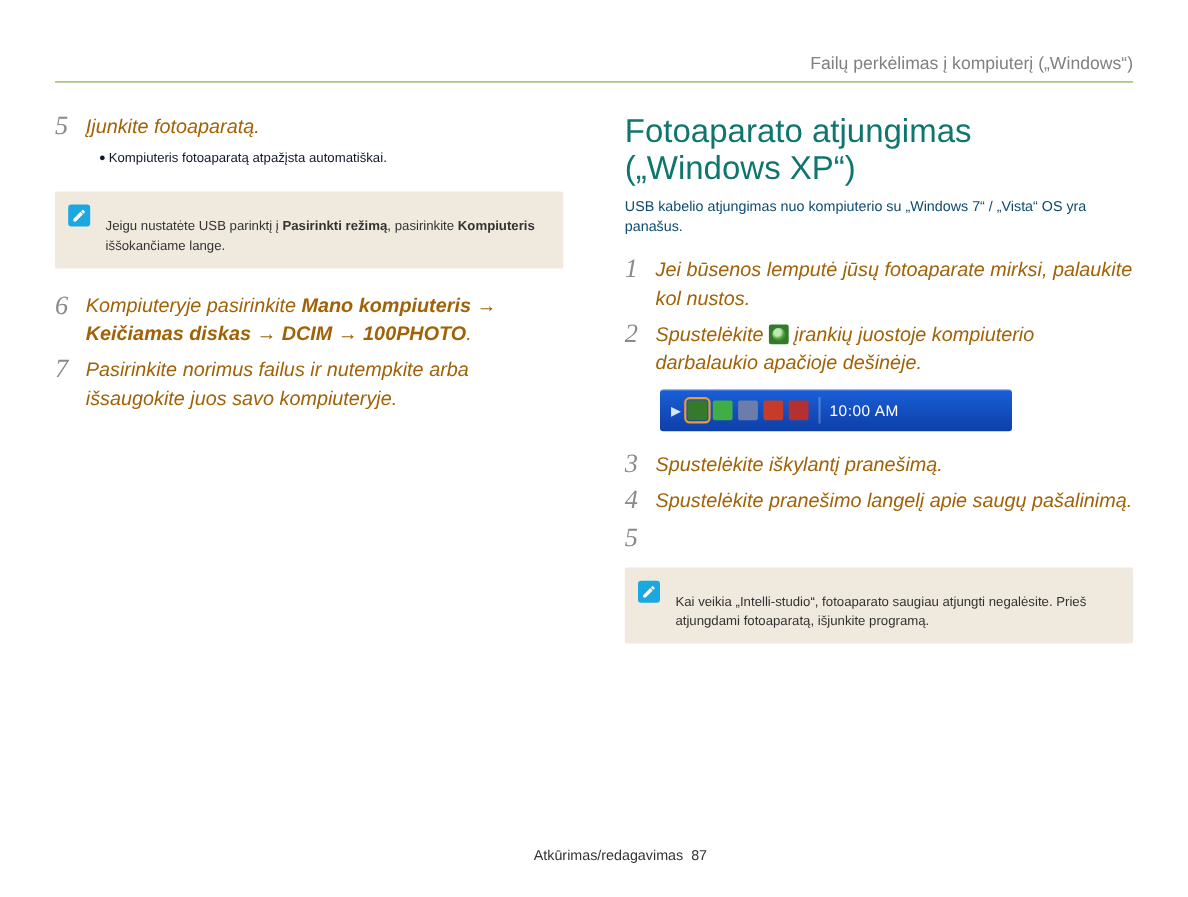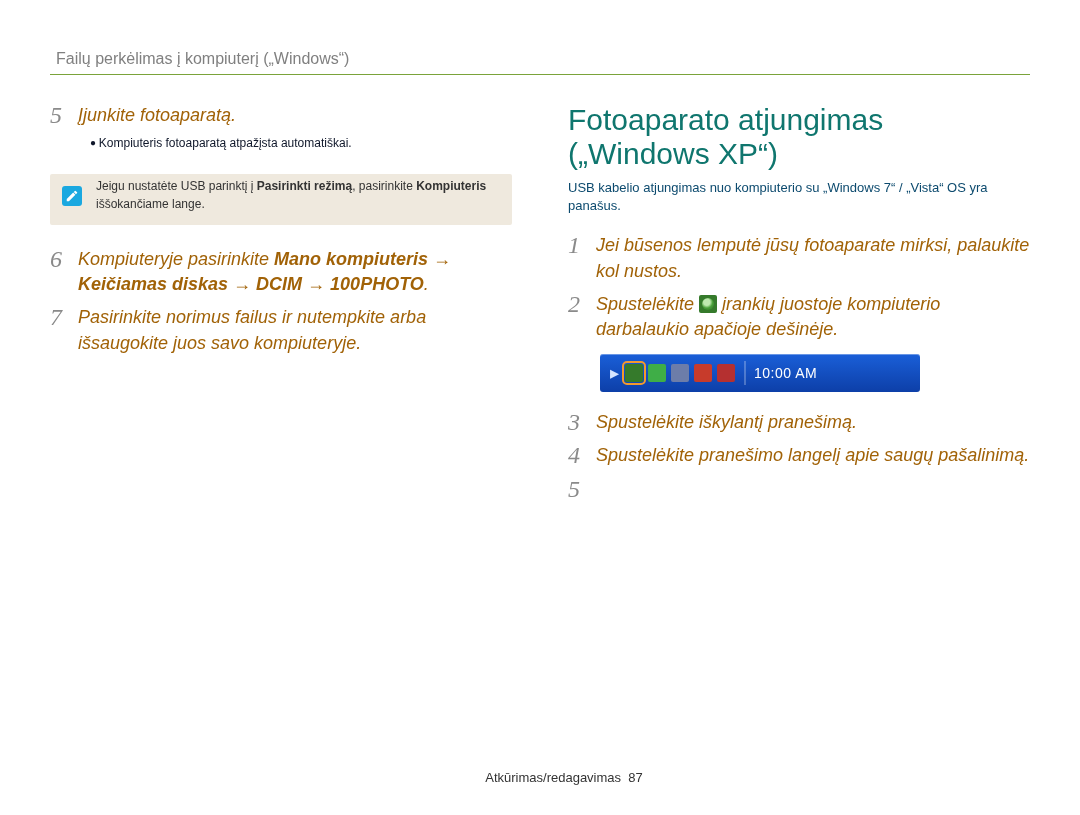--- a/index.html
+++ b/index.html
@@ -1,26 +1,26 @@
 <!DOCTYPE html>
 <html><head>
 <meta charset="utf-8">
 <style>
   html,body{margin:0;padding:0;background:#fff;font-family:Arial,Helvetica,sans-serif;color:#333;}
   .page{width:1080px;height:815px;position:relative;box-sizing:border-box;padding:50px 50px 0 50px;}
-  .header-title{color:#808080;font-size:16px;margin:0 0 6px 6px;}
+  .header-title{color:#808080;font-size:16px;margin:0 0 6px 6px;text-align:right;}
   .hr{border:none;border-top:1px solid #7aa33a;margin:0 0 28px 0;}
   .columns{display:flex;gap:56px;}
   .col{flex:1;min-width:0;}
   .step{display:flex;align-items:flex-start;margin-bottom:8px;}
   .step-num{font-style:italic;font-family:Georgia,'Times New Roman',serif;font-size:24px;color:#8a8a8a;width:28px;flex:0 0 28px;line-height:1.05;}
   .step-body{flex:1;font-size:18px;line-height:1.4;color:#a16207;font-style:italic;}
   .sub-bullet{margin:4px 0 10px 40px;font-size:12px;color:#0f172a;}
   .sub-bullet::before{content:"● ";font-size:10px;position:relative;top:-1px;}
-  .note-box{background:#efe9de;border-radius:2px;margin:24px 0 22px 0;padding:4px 14px 12px 46px;position:relative;font-size:12px;line-height:1.45;color:#333;}
+  .note-box{background:#efe9de;border-radius:2px;margin:24px 0 22px 0;padding:23px 14px 12px 46px;position:relative;font-size:12px;line-height:1.45;color:#333;}
   .note-icon{position:absolute;left:12px;top:12px;width:20px;height:20px;border-radius:3px;background:#1aa8e0;display:flex;align-items:center;justify-content:center;}
   .note-icon svg{width:14px;height:14px;}
   .section-title{color:#0f766e;font-size:30px;font-weight:normal;margin:0 0 8px 0;}
   .subtext{font-size:13px;line-height:1.4;color:#0c4a6e;margin-bottom:18px;}
   .inline-icon{display:inline-block;width:18px;height:18px;background:#357a2b;border-radius:2px;vertical-align:middle;position:relative;top:-1px;}
   .inline-icon::after{content:"";position:absolute;inset:3px;border-radius:50%;background:radial-gradient(circle at 40% 35%, #bfe9b0 0 30%, #4aa03a 55%, #2a6f23 100%);}
   .taskbar{margin:12px 0 18px 32px;width:320px;height:38px;background:linear-gradient(#1a5fd8,#0d3fa8);border-radius:3px;display:flex;align-items:center;padding:0 10px;box-sizing:border-box;box-shadow:inset 0 1px 0 rgba(255,255,255,.35);}
   .taskbar-arrow{color:#d7e6ff;font-size:18px;margin-right:6px;}
   .taskbar-ico{width:18px;height:18px;border-radius:2px;margin-right:5px;flex:0 0 18px;}
   .taskbar-ico.highlight{outline:2px solid #f39a2c;outline-offset:1px;background:#357a2b;}
@@ -114,20 +114,28 @@
 
       <div class="step">
         <div class="step-num">4</div>
         <div class="step-body">Spustelėkite pranešimo langelį apie saugų pašalinimą.</div>
       </div>
 
       <div class="step">
         <div class="step-num">5</div>
       </div>
 
+      <div class="note-box" style="margin-top:14px;">
+        <span class="note-icon">
+          <svg viewBox="0 0 24 24">
+              <path fill="#fff" d="M3 17.25V21h3.75L17.8 9.94l-3.75-3.75L3 17.25zM20.7 7.04a1 1 0 0 0 0-1.41l-2.34-2.34a1 1 0 0 0-1.41 0L15 5.24l3.75 3.75 1.95-1.95z"></path>
+            </svg>
+        </span>
+        <span>Kai veikia „Intelli-studio“, fotoaparato saugiau atjungti negalėsite. Prieš atjungdami fotoaparatą, išjunkite programą.</span>
+      </div>
 
     </div>
   </div>
 
   <div class="footer">
     <span>Atkūrimas/redagavimas</span>&nbsp;&nbsp;<span>87</span>
   </div>
 </div>
 
 </body></html>

